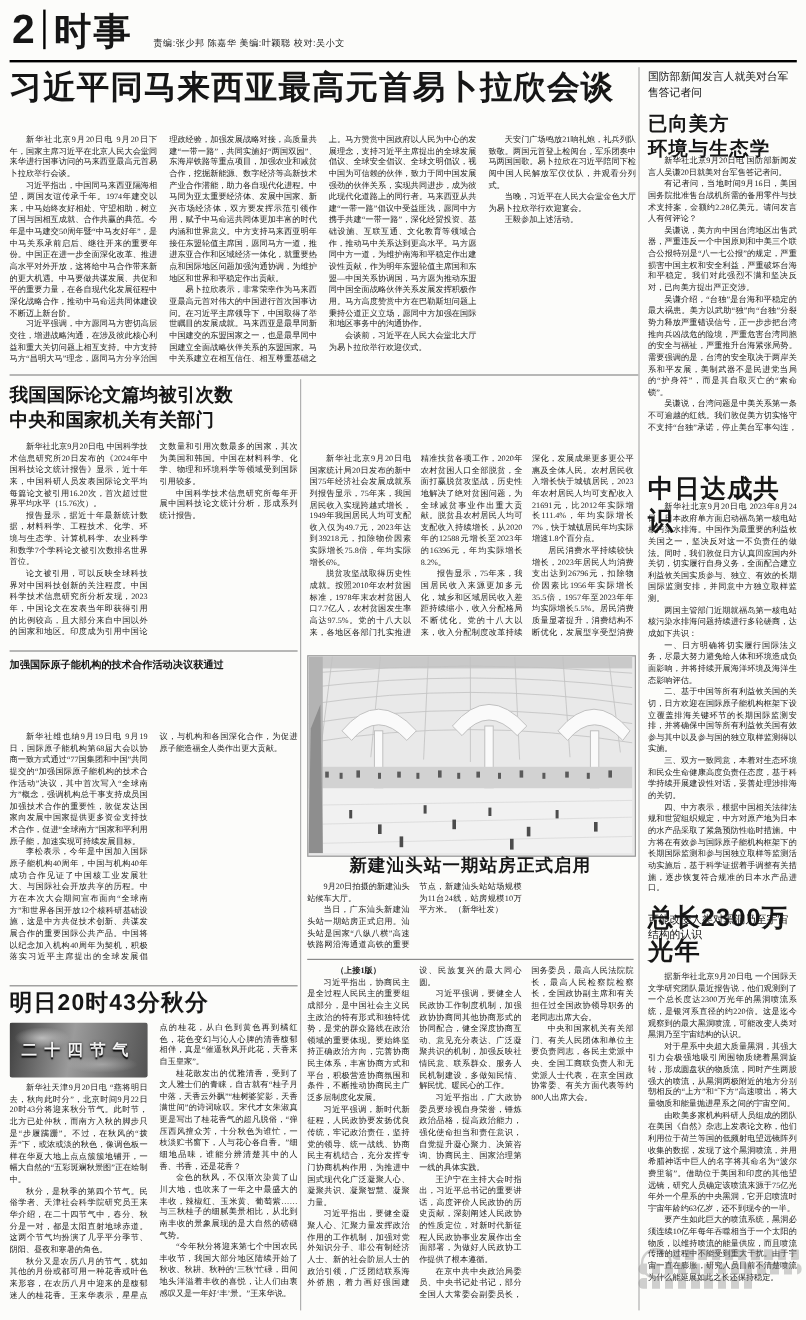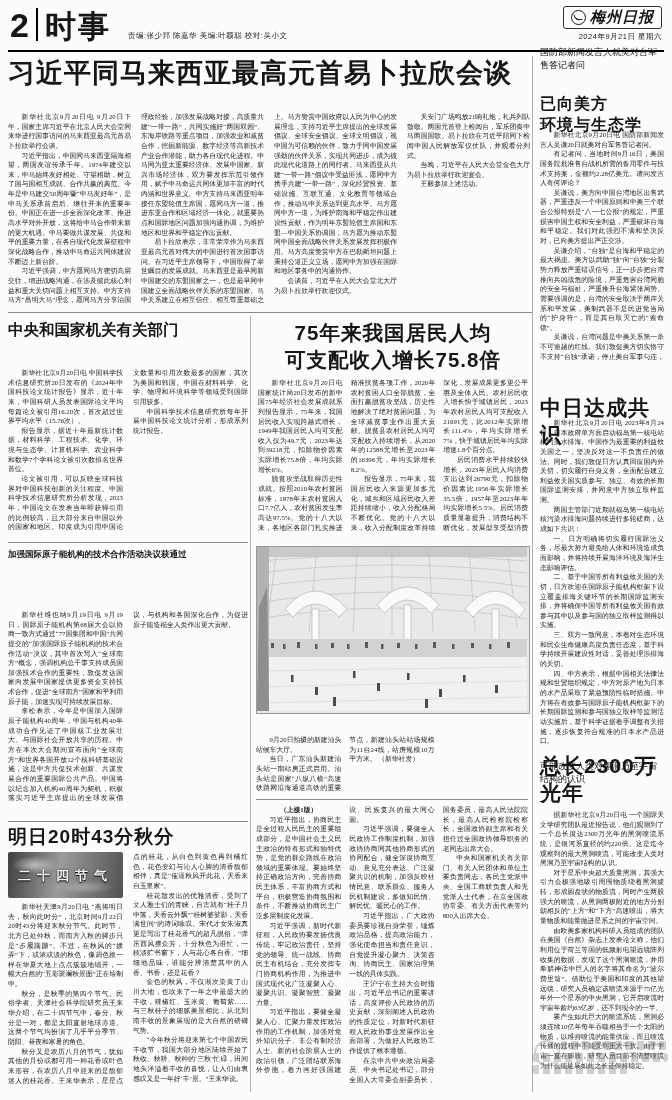--- a/index.html
+++ b/index.html
@@ -72,46 +72,40 @@
 <body>
 
 <div class="page">
 
   <div class="hdr-left">
     <div class="pnum">2</div>
     <div class="vbar"></div>
     <div class="section">时事</div>
     <div class="editors">责编:张少邦 陈嘉华  美编:叶颖聪  校对:吴小文</div>
   </div>
-  <div class="masthead">
-    <div class="mh-box">
-      <span class="mh-icon"></span>
-      <span class="mh-name">梅州日报</span>
-    </div>
-    <div class="mh-date">2024年9月21日 星期六</div>
-  </div>
   <div class="hdr-rule"></div>
 
   <div class="main-hl">习近平同马来西亚最高元首易卜拉欣会谈</div>
   <div class="main-body body-txt">
       <p>新华社北京9月20日电  9月20日下午，国家主席习近平在北京人民大会堂同来华进行国事访问的马来西亚最高元首易卜拉欣举行会谈。</p>
       <p>习近平指出，中国同马来西亚隔海相望，两国友谊传承千年。1974年建交以来，中马始终友好相处、守望相助，树立了国与国相互成就、合作共赢的典范。今年是中马建交50周年暨“中马友好年”，是中马关系承前启后、继往开来的重要年份。中国正在进一步全面深化改革、推进高水平对外开放，这将给中马合作带来新的更大机遇。中马要做共谋发展、共促和平的重要力量，在各自现代化发展征程中深化战略合作，推动中马命运共同体建设不断迈上新台阶。</p>
       <p>习近平强调，中方愿同马方密切高层交往，增进战略沟通，在涉及彼此核心利益和重大关切问题上相互支持。中方支持马方“昌明大马”理念，愿同马方分享治国理政经验，加强发展战略对接，高质量共建“一带一路”，共同实施好“两国双园”、东海岸铁路等重点项目，加强农业和减贫合作，挖掘新能源、数字经济等高新技术产业合作潜能，助力各自现代化进程。中马同为亚太重要经济体、发展中国家、新兴市场经济体，双方要发挥示范引领作用，赋予中马命运共同体更加丰富的时代内涵和世界意义。中方支持马来西亚明年接任东盟轮值主席国，愿同马方一道，推进东亚合作和区域经济一体化，就重要热点和国际地区问题加强沟通协调，为维护地区和世界和平稳定作出贡献。</p>
       <p>易卜拉欣表示，非常荣幸作为马来西亚最高元首对伟大的中国进行首次国事访问。在习近平主席领导下，中国取得了举世瞩目的发展成就。马来西亚是最早同新中国建交的东盟国家之一，也是最早同中国建立全面战略伙伴关系的东盟国家。马中关系建立在相互信任、相互尊重基础之上。马方赞赏中国政府以人民为中心的发展理念，支持习近平主席提出的全球发展倡议、全球安全倡议、全球文明倡议，视中国为可信赖的伙伴，致力于同中国发展强劲的伙伴关系，实现共同进步，成为彼此现代化道路上的同行者。马来西亚从共建“一带一路”倡议中受益匪浅，愿同中方携手共建“一带一路”，深化经贸投资、基础设施、互联互通、文化教育等领域合作，推动马中关系达到更高水平。马方愿同中方一道，为维护南海和平稳定作出建设性贡献，作为明年东盟轮值主席国和东盟—中国关系协调国，马方愿为推动东盟同中国全面战略伙伴关系发展发挥积极作用。马方高度赞赏中方在巴勒斯坦问题上秉持公道正义立场，愿同中方加强在国际和地区事务中的沟通协作。</p>
       <p>会谈前，习近平在人民大会堂北大厅为易卜拉欣举行欢迎仪式。</p>
       <p>天安门广场鸣放21响礼炮，礼兵列队致敬。两国元首登上检阅台，军乐团奏中马两国国歌。易卜拉欣在习近平陪同下检阅中国人民解放军仪仗队，并观看分列式。</p>
       <p>当晚，习近平在人民大会堂金色大厅为易卜拉欣举行欢迎宴会。</p>
       <p>王毅参加上述活动。</p>
     </div>
   <div class="rule-h" style="left:8px;top:312px;width:524px;"></div>
 
   <div class="rule-v" style="left:250px;top:316px;height:776px;"></div>
   <div class="rule-v" style="left:532px;top:56px;height:1036px;"></div>
 
   <div class="papers-hl hl">
+      <p>我国国际论文篇均被引次数</p>
       <p>中央和国家机关有关部门</p>
     </div>
   <div class="papers-body body-txt">
       <p>新华社北京9月20日电  中国科学技术信息研究所20日发布的《2024年中国科技论文统计报告》显示，近十年来，中国科研人员发表国际论文平均每篇论文被引用16.20次，首次超过世界平均水平（15.76次）。</p>
       <p>报告显示，据近十年最新统计数据，材料科学、工程技术、化学、环境与生态学、计算机科学、农业科学和数学7个学科论文被引次数排名世界首位。</p>
       <p>论文被引用，可以反映全球科技界对中国科技创新的关注程度。中国科学技术信息研究所分析发现，2023年，中国论文在发表当年即获得引用的比例较高，且大部分来自中国以外的国家和地区。印度成为引用中国论文数量和引用次数最多的国家，其次为美国和韩国。中国在材料科学、化学、物理和环境科学等领域受到国际引用较多。</p>
       <p>中国科学技术信息研究所每年开展中国科技论文统计分析，形成系列统计报告。</p>
     </div>
   <div class="rule-h" style="left:8px;top:542px;width:240px;"></div>
 
@@ -128,24 +122,20 @@
       <span class="eq-banner-label">二十四节气</span>
     </div>
   <p>新华社天津9月20日电  “燕将明日去，秋向此时分”，北京时间9月22日20时43分将迎来秋分节气。此时节，北方已处仲秋，而南方入秋的脚步只是“步履蹒跚”。不过，在秋风的“拨弄”下，或浓或淡的秋色，像调色板一样在华夏大地上点点簇簇地铺开，一幅大自然的“五彩斑斓秋景图”正在绘制中。</p>
       <p>秋分，是秋季的第四个节气。民俗学者、天津社会科学院研究员王来华介绍，在二十四节气中，春分、秋分是一对，都是太阳直射地球赤道。这两个节气均扮演了几乎平分季节、阴阳、昼夜和寒暑的角色。</p>
       <p>秋分又是农历八月的节气，犹如其他的月份或都可用一种花香或叶色来形容，在农历八月中迎来的是馥郁迷人的桂花香。王来华表示，星星点点的桂花，从白色到黄色再到橘红色，花色变幻与沁人心脾的清香馥郁相伴，真是“催逼秋风开此花，天香来自玉皇家”。</p>
       <p>桂花散发出的优雅清香，受到了文人雅士们的青睐，自古就有“桂子月中落，天香云外飘”“桂树婆娑影，天香满世间”的诗词咏叹。宋代才女朱淑真更是写出了桂花香气的超凡脱俗，“弹压西风擅众芳，十分秋色为谁忙，一枝淡贮书窗下，人与花心各自香。”细细地品味，谁能分辨清楚其中的人香、书香，还是花香？</p>
       <p>金色的秋风，不仅渐次染黄了山川大地，也吹来了一年之中最盛大的丰收，辣椒红、玉米黄、葡萄紫……与三秋桂子的细腻美景相比，从北到南丰收的景象展现的是大自然的磅礴气势。</p>
       <p>“今年秋分将迎来第七个中国农民丰收节，我国大部分地区陆续开始了秋收、秋耕、秋种的‘三秋’忙碌，田间地头洋溢着丰收的喜悦，让人们由衷感叹又是一年好‘丰’景。”王来华说。</p>
     </div>
 
-  <div class="income-hl hl">
-      <p>75年来我国居民人均</p>
-      <p>可支配收入增长75.8倍</p>
-    </div>
   <div class="income-body body-txt">
       <p>新华社北京9月20日电  国家统计局20日发布的新中国75年经济社会发展成就系列报告显示，75年来，我国居民收入实现跨越式增长，1949年我国居民人均可支配收入仅为49.7元，2023年达到39218元，扣除物价因素实际增长75.8倍，年均实际增长6%。</p>
       <p>脱贫攻坚战取得历史性成就。按照2010年农村贫困标准，1978年末农村贫困人口7.7亿人，农村贫困发生率高达97.5%。党的十八大以来，各地区各部门扎实推进精准扶贫各项工作，2020年农村贫困人口全部脱贫，全面打赢脱贫攻坚战，历史性地解决了绝对贫困问题，为全球减贫事业作出重大贡献。脱贫县农村居民人均可支配收入持续增长，从2020年的12588元增长至2023年的16396元，年均实际增长8.2%。</p>
       <p>报告显示，75年来，我国居民收入来源更加多元化，城乡和区域居民收入差距持续缩小，收入分配格局不断优化。党的十八大以来，收入分配制度改革持续深化，发展成果更多更公平惠及全体人民。农村居民收入增长快于城镇居民，2023年农村居民人均可支配收入21691元，比2012年实际增长111.4%，年均实际增长7%，快于城镇居民年均实际增速1.8个百分点。</p>
       <p>居民消费水平持续较快增长，2023年居民人均消费支出达到26796元，扣除物价因素比1956年实际增长35.5倍，1957年至2023年年均实际增长5.5%。居民消费质量显著提升，消费结构不断优化，发展型享受型消费较快增长，服务消费潜力不断释放，2023年全国居民人均服务性消费支出12114元，比2013年的5246元名义增长130.9%，占人均消费支出的比重达到45.2%，比2013年提高5.5个百分点。</p>
     </div>
 
   <div class="photo" role="img" aria-label="9月20日拍摄的新建汕头站候车大厅">
     <svg width="270" height="164" viewBox="0 0 270 164">
       <rect x="0" y="0" width="270" height="164" fill="#e9e9e9"></rect>
@@ -205,38 +195,39 @@
           <rect x="182" y="142" width="3" height="8"></rect>
         <rect x="206" y="128" width="2.5" height="7"></rect>
           <rect x="238" y="138" width="3" height="8"></rect>
         <rect x="76" y="150" width="3" height="9"></rect>
           <rect x="168" y="152" width="3" height="9"></rect>
       </g>
       <rect x="0" y="0" width="12" height="164" fill="#b3b3b3"></rect>
       <path d="M2,60 L10,40 L12,164 L0,164 Z" fill="#8e8e8e"></path>
     </svg>
   </div>
+  <div class="cap-hl">新建汕头站一期站房正式启用</div>
   <div class="cap-body body-txt">
       <p>9月20日拍摄的新建汕头站候车大厅。</p>
       <p>当日，广东汕头新建汕头站一期站房正式启用。汕头站是国家“八纵八横”高速铁路网沿海通道高铁的重要节点，新建汕头站站场规模为11台24线，站房规模10万平方米。 （新华社发）</p>
     </div>
   <div class="rule-h" style="left:256px;top:799px;width:272px;"></div>
   <div class="cont-body body-txt">
       <p>（上接1版）</p>
       <p>习近平指出，协商民主是全过程人民民主的重要组成部分，是中国社会主义民主政治的特有形式和独特优势，是党的群众路线在政治领域的重要体现。要始终坚持正确政治方向，完善协商民主体系，丰富协商方式和平台，积极营造协商氛围和条件，不断推动协商民主广泛多层制度化发展。</p>
       <p>习近平强调，新时代新征程，人民政协要发扬优良传统，牢记政治责任，坚持党的领导、统一战线、协商民主有机结合，充分发挥专门协商机构作用，为推进中国式现代化广泛凝聚人心、凝聚共识、凝聚智慧、凝聚力量。</p>
       <p>习近平指出，要健全凝聚人心、汇聚力量发挥政治作用的工作机制，加强对党外知识分子、非公有制经济人士、新的社会阶层人士的政治引领，广泛团结联系海外侨胞，着力画好强国建设、民族复兴的最大同心圆。</p>
       <p>习近平强调，要健全人民政协工作制度机制，加强政协协商同其他协商形式的协同配合，健全深度协商互动、意见充分表达、广泛凝聚共识的机制，加强反映社情民意、联系群众、服务人民机制建设，多做知民情、解民忧、暖民心的工作。</p>
       <p>习近平指出，广大政协委员要珍视自身荣誉，锤炼政治品格，提高政治能力，强化使命担当和责任意识，自觉提升凝心聚力、决策咨询、协商民主、国家治理第一线的具体实践。</p>
       <p>王沪宁在主持大会时指出，习近平总书记的重要讲话，高度评价人民政协的历史贡献，深刻阐述人民政协的性质定位，对新时代新征程人民政协事业发展作出全面部署，为做好人民政协工作提供了根本遵循。</p>
       <p>在京中共中央政治局委员、中央书记处书记，部分全国人大常委会副委员长，国务委员，最高人民法院院长，最高人民检察院检察长，全国政协副主席和有关担任过全国政协领导职务的老同志出席大会。</p>
       <p>中央和国家机关有关部门、有关人民团体和单位主要负责同志，各民主党派中央、全国工商联负责人和无党派人士代表，在京全国政协常委、有关方面代表等约800人出席大会。</p>
     </div>
 
-  <div class="sb sb-kicker" style="top:46px;">国防部新闻发言人就美对台军售答记者问</div>
+  <div class="sb sb-kicker" style="top:58px;">国防部新闻发言人就美对台军售答记者问</div>
   <div class="sb sb-hl hl" style="top:94px;">
       <p>已向美方</p>
       <p>环境与生态学</p>
     </div>
   <div class="sb sb-body body-txt" style="top:130px;height:230px;">
       <p>新华社北京9月20日电  国防部新闻发言人吴谦20日就美对台军售答记者问。</p>
       <p>有记者问，当地时间9月16日，美国国务院批准售台战机所需的备用零件与技术支持案，金额约2.28亿美元。请问发言人有何评论？</p>
       <p>吴谦说，美方向中国台湾地区出售武器，严重违反一个中国原则和中美三个联合公报特别是“八一七公报”的规定，严重损害中国主权和安全利益，严重破坏台海和平稳定。我们对此强烈不满和坚决反对，已向美方提出严正交涉。</p>
       <p>吴谦介绍，“台独”是台海和平稳定的最大祸患。美方以武助“独”向“台独”分裂势力释放严重错误信号，正一步步把台湾推向兵凶战危的险境，严重危害台湾同胞的安全与福祉，严重推升台海紧张局势。需要强调的是，台湾的安全取决于两岸关系和平发展，美制武器不是民进党当局的“护身符”，而是其自取灭亡的“索命锁”。</p>
       <p>吴谦说，台湾问题是中美关系第一条不可逾越的红线。我们敦促美方切实恪守不支持“台独”承诺，停止美台军事勾连，停止以任何方式武装台湾，以实际行动维护中美两军关系稳定、健康、可持续发展。中国人民解放军将继续加强练兵备战，采取果断有力措施，坚决挫败任何“台独”分裂图谋和外部势力干涉。</p>

